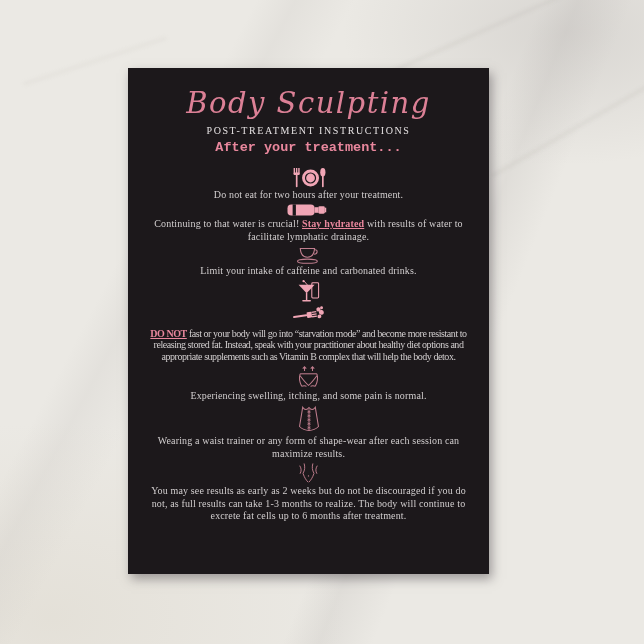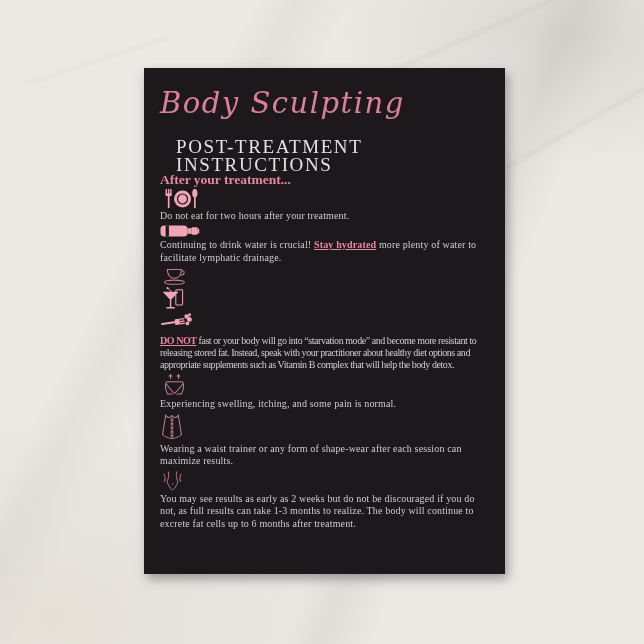--- a/index.html
+++ b/index.html
@@ -15,40 +15,41 @@
       linear-gradient(118deg, rgba(0,0,0,0) 26%, rgba(186,182,179,0.16) 30%, rgba(0,0,0,0) 36%),
       radial-gradient(ellipse 420px 280px at 8% 96%, rgba(222,217,206,0.55), rgba(222,217,206,0) 70%),
       #ebe9e4;
   }
   .vein{position:absolute;background:rgba(158,153,150,0.28);filter:blur(2px);pointer-events:none;}
   .vein1{width:260px;height:2px;left:330px;top:40px;transform:rotate(-24deg);}
   .vein2{width:180px;height:2px;left:480px;top:130px;transform:rotate(-30deg);}
   .vein3{width:150px;height:2px;left:20px;top:60px;transform:rotate(-18deg);opacity:.6;}
 
   .card{
-    position:absolute;left:144px;top:68px;width:361px;height:506px;
+    position:absolute;left:128px;top:68px;width:361px;height:506px;
     background:var(--card-bg,#1c181b);
     box-shadow:3px 5px 10px rgba(95,90,92,0.55);
     box-sizing:border-box;
     padding:16px 16px 0 16px;
+    text-align:center;
     overflow:hidden;
   }
   .title{
     margin:0;height:38px;line-height:38px;
     font-family:"DejaVu Serif", serif;font-style:italic;font-weight:500;
     font-size:29px;letter-spacing:1.5px;color:var(--title-pink,#dc8096);
   }
   .subtitle{
-    margin:16px;height:18px;line-height:18px;
-    font-size:19px;font-weight:500;letter-spacing:1.6px;
+    margin:0;height:18px;line-height:18px;
+    font-size:10px;font-weight:500;letter-spacing:1.6px;
     color:var(--subtitle-text,#e6e2e3);
   }
   .intro{
-    height:16px;line-height:16px;margin-bottom:1px;
-    font-size:13.5px;font-weight:bold;color:var(--accent-pink,#e9879d);
+    height:16px;line-height:16px;margin-bottom:12px;
+    font-size:13.5px;font-weight:bold;color:var(--accent-pink,#e9879d);font-family:Liberation Mono, monospace;
   }
   .row{margin-bottom:2px;}
   .icon{display:block;margin:0 auto 1px;line-height:0;}
   .icon-fill{color:var(--icon-fill,#f0a5b5);}
   .icon-outline{color:var(--icon-outline,#c07e8e);}
   .tilt{transform:rotate(-8deg);display:inline-block;}
   p.text{
     margin:0;font-size:10px;line-height:1.24;letter-spacing:0.15px;
     color:var(--body-text,#d2cecf);
   }
@@ -97,31 +98,32 @@
         <svg width="43" height="14" viewBox="0 0 46 15">
           <g fill="currentColor">
             <rect x="0.5" y="1.5" width="29" height="12" rx="4"></rect>
             <rect x="29.5" y="4.5" width="4" height="6"></rect>
             <rect x="33.5" y="3.5" width="7" height="8" rx="1.5"></rect>
             <rect x="40.5" y="5" width="1.5" height="5"></rect>
           </g>
           <rect x="6" y="1.5" width="3.5" height="12" fill="#1c181b"></rect>
         </svg>
       </span>
-      <p class="text"><span>Continuing to drink water is crucial! </span><span class="hl">Stay hydrated</span><span> more plenty of water to facilitate lymphatic drainage.</span></p>
+      <p class="text"><span>Continuing to that water is crucial! </span><span class="hl">Stay hydrated</span><span> with results of water to facilitate lymphatic drainage.</span></p>
     </div>
 
     <div class="row">
       <span class="icon icon-outline">
         <svg width="32" height="19" viewBox="0 0 40 24" fill="none" stroke="currentColor" stroke-width="1.4">
           <path d="M9 4.5 h18 c-0.5 7 -4 11 -9 11 c-5 0 -8.5 -4 -9 -11 z"></path>
           <path d="M27 6 c4.2 -0.6 4.7 5.2 -0.8 5.6"></path>
           <ellipse cx="18" cy="20.5" rx="12.5" ry="2.6"></ellipse>
         </svg>
       </span>
+      <p class="text">Limit your intake of caffeine and carbonated drinks.</p>
     </div>
 
     <div class="row">
       <span class="icon icon-fill">
         <svg width="26" height="24" viewBox="0 0 32 30">
           <rect x="19.5" y="3.5" width="8.5" height="19" rx="1.2" fill="none" stroke="currentColor" stroke-width="1.3"></rect>
           <path d="M3 6 H23 L13 16.5 Z" fill="currentColor"></path>
           <rect x="12.1" y="16" width="1.8" height="9" fill="currentColor"></rect>
           <rect x="7.5" y="25" width="11" height="2" rx="1" fill="currentColor"></rect>
           <line x1="9.5" y1="1" x2="16" y2="8.5" stroke="currentColor" stroke-width="1.2"></line>

